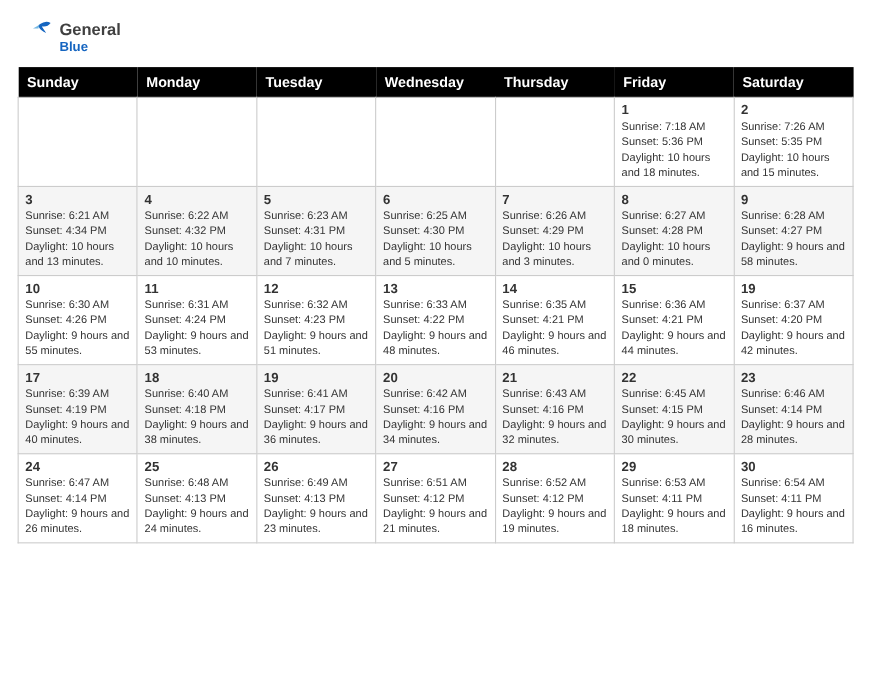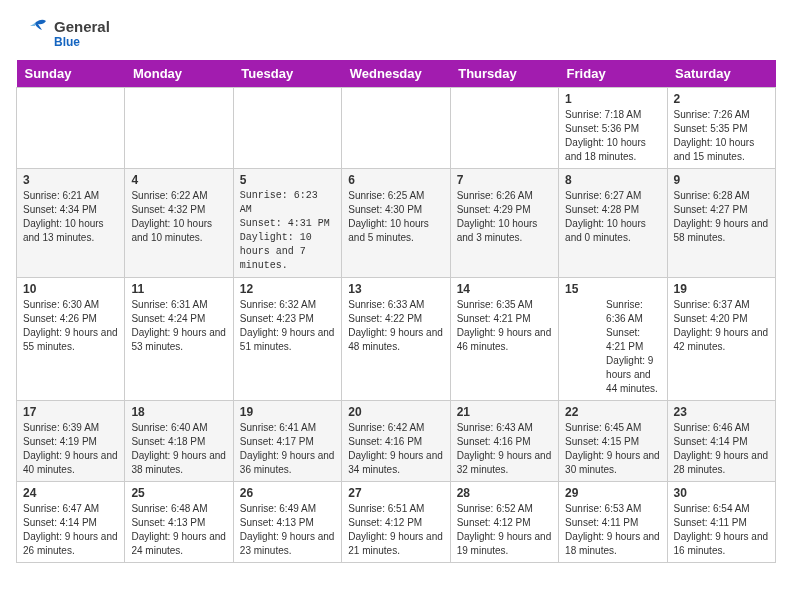--- a/index.html
+++ b/index.html
@@ -26,21 +26,21 @@
     }
     .location {
       font-size: 16px;
       color: #555;
     }
     table {
       width: 100%;
       border-collapse: collapse;
     }
     th {
-      background-color: #a21caf;
+      background-color: #000000;
       color: #fff;
       text-align: left;
       padding: 6px 8px;
       font-size: 13px;
       font-weight: bold;
     }
     td {
       border: 1px solid #ccc;
       vertical-align: top;
       padding: 4px 6px;
@@ -140,21 +140,21 @@
 Daylight: 10 hours and 13 minutes.</div>
         </td>
         <td>
           <span class="day-num">4</span>
           <div class="day-info" style="white-space: pre-line;">Sunrise: 6:22 AM
 Sunset: 4:32 PM
 Daylight: 10 hours and 10 minutes.</div>
         </td>
         <td>
           <span class="day-num">5</span>
-          <div class="day-info" style="white-space: pre-line; font-family: Liberation Mono, monospace;">Sunrise: 6:23 AM
+          <div class="day-info" style="white-space: pre-line;">Sunrise: 6:23 AM
 Sunset: 4:31 PM
 Daylight: 10 hours and 7 minutes.</div>
         </td>
         <td>
           <span class="day-num">6</span>
           <div class="day-info" style="white-space: pre-line;">Sunrise: 6:25 AM
 Sunset: 4:30 PM
 Daylight: 10 hours and 5 minutes.</div>
         </td>
         <td>
@@ -202,21 +202,21 @@
 Daylight: 9 hours and 48 minutes.</div>
         </td>
         <td>
           <span class="day-num">14</span>
           <div class="day-info" style="white-space: pre-line;">Sunrise: 6:35 AM
 Sunset: 4:21 PM
 Daylight: 9 hours and 46 minutes.</div>
         </td>
         <td>
           <span class="day-num">15</span>
-          <div class="day-info" style="white-space: pre-line; margin-left: 41px;">Sunrise: 6:36 AM
+          <div class="day-info" style="white-space: pre-line;">Sunrise: 6:36 AM
 Sunset: 4:21 PM
 Daylight: 9 hours and 44 minutes.</div>
         </td>
         <td>
           <span class="day-num">19</span>
           <div class="day-info" style="white-space: pre-line;">Sunrise: 6:37 AM
 Sunset: 4:20 PM
 Daylight: 9 hours and 42 minutes.</div>
         </td>
       </tr>

